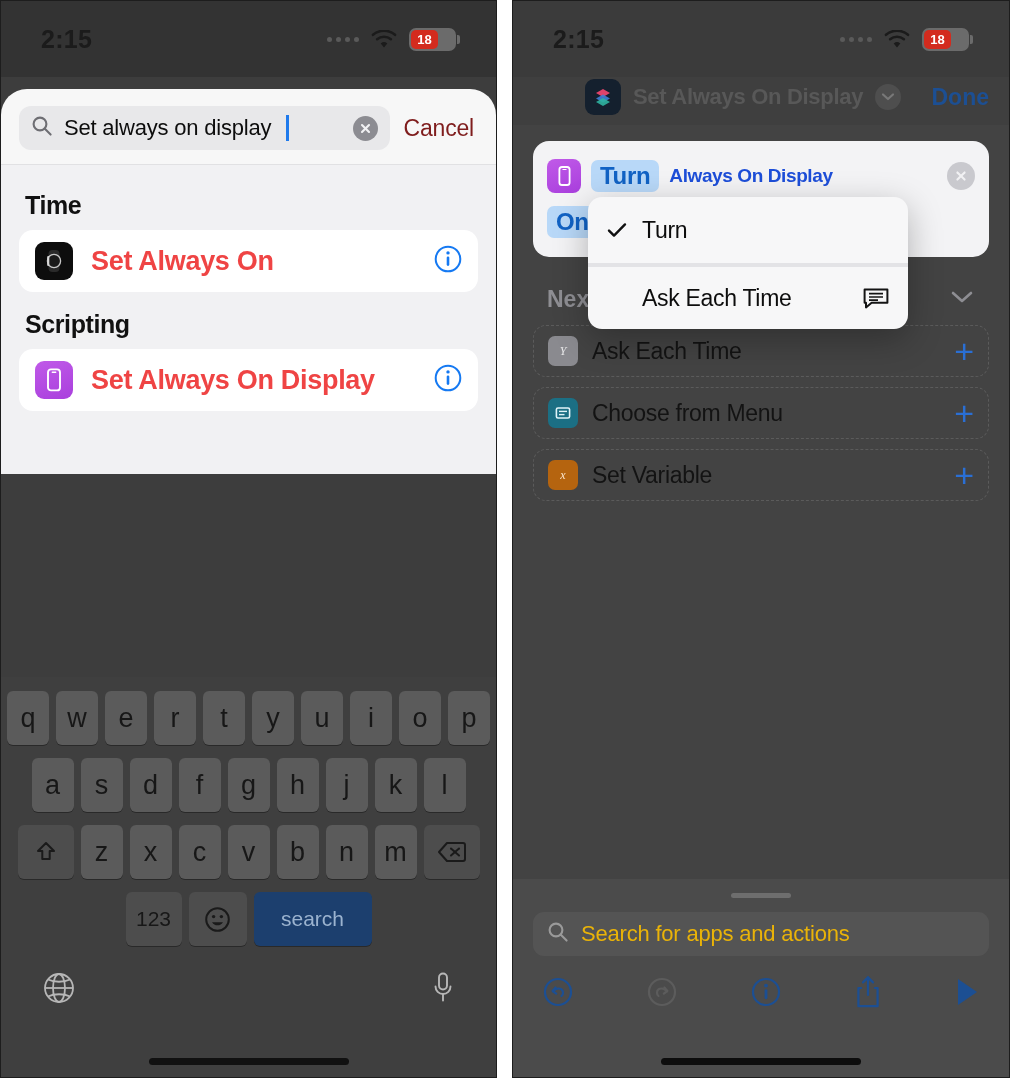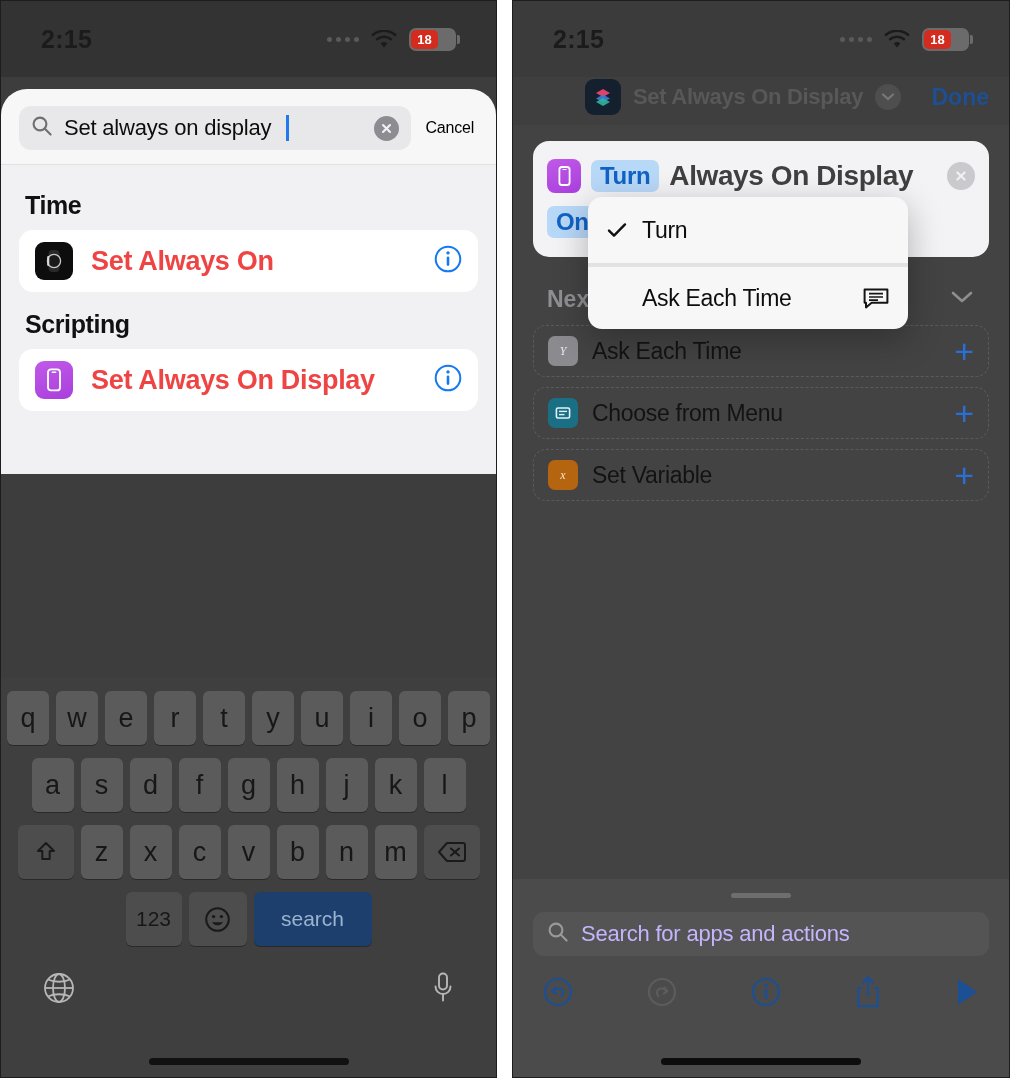--- a/index.html
+++ b/index.html
@@ -103,21 +103,21 @@
   .caret {
     width: 2.5px; height: 26px; background: #1f7aec; margin-left: 4px;
     display: inline-block;
   }
   .clear-btn {
     margin-left: auto; width: 25px; height: 25px; border-radius: 50%;
     background: #8c8c92; display: flex; align-items: center; justify-content: center;
     flex: 0 0 auto;
   }
   .cancel-btn {
-    font-size: 16px; color: #000000; letter-spacing: -0.2px; padding-right: 4px;
+    font-size: 23px; color: #7f1d1d; letter-spacing: -0.2px; padding-right: 4px;
   }
 
   .results {
     background: #f1f1f3;
     padding: 8px 18px 20px 18px;
     border-top: 1px solid #e1e1e3;
     height: 310px;
   }
   .sec-title {
     font-size: 25px; font-weight: 700; color: #111111;
@@ -218,21 +218,21 @@
     display: flex; align-items: center; justify-content: center;
   }
   .ic-purple { background: linear-gradient(160deg,#c05ae8,#a93fdd); }
   .ic-grey { background: #8a8a8f; }
   .token {
     background: #b8d8f8; color: #1162c4;
     border-radius: 7px; padding: 2px 9px;
     font-size: 24px; font-weight: 700; letter-spacing: -0.3px;
   }
   .ac-text {
-    font-size: 28px; font-weight: 700; color: #404040; letter-spacing: -0.4px;
+    font-size: 19px; font-weight: 700; color: #1d4ed8; letter-spacing: -0.4px;
   }
   .ac-close {
     margin-left: auto; width: 28px; height: 28px; border-radius: 50%;
     background: #c9c9ce; display: flex; align-items: center; justify-content: center;
     flex: 0 0 auto;
   }
 
   .next-row {
     position: absolute; left: 20px; right: 20px; top: 272px;
     display: flex; align-items: center; height: 52px;
@@ -285,21 +285,21 @@
   }
   .bs-grabber {
     width: 60px; height: 5px; border-radius: 3px; background: #6e6e6e;
     margin: 14px auto 0 auto;
   }
   .bs-search {
     margin: 14px 20px 0 20px; height: 44px;
     background: #545454; border-radius: 11px;
     display: flex; align-items: center; gap: 12px; padding: 0 14px;
   }
-  .bs-search .ph { font-size: 22px; color: #c4b5fd; letter-spacing: -0.2px; }
+  .bs-search .ph { font-size: 22px; color: #eab308; letter-spacing: -0.2px; }
   .bs-toolbar {
     display: flex; align-items: center; justify-content: space-between;
     padding: 18px 28px 0 28px;
   }
   .tb-btn { display: flex; align-items: center; justify-content: center; }
 
   .phone.right .home-indicator { background: #0d0d0d; }
 </style>
 </head>
 <body>

